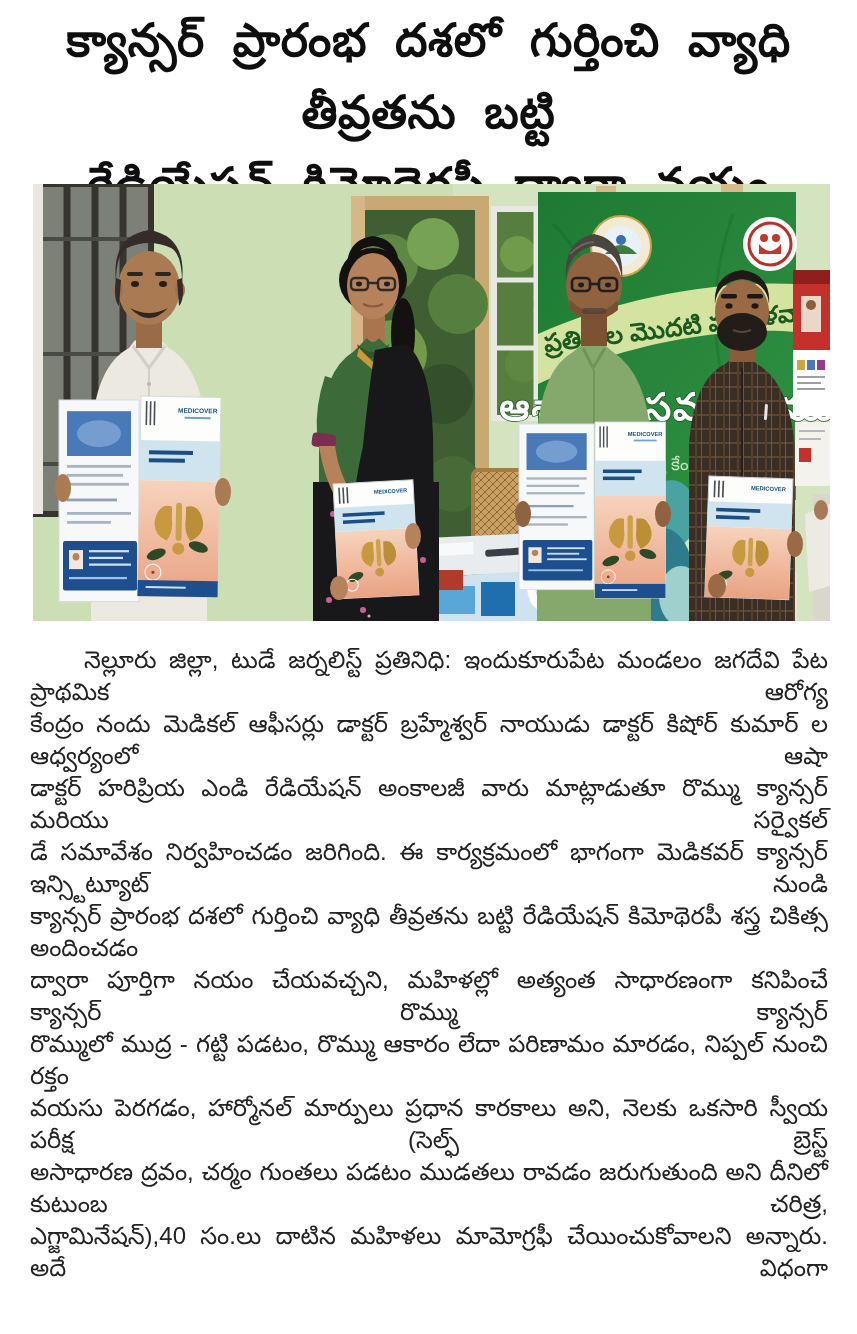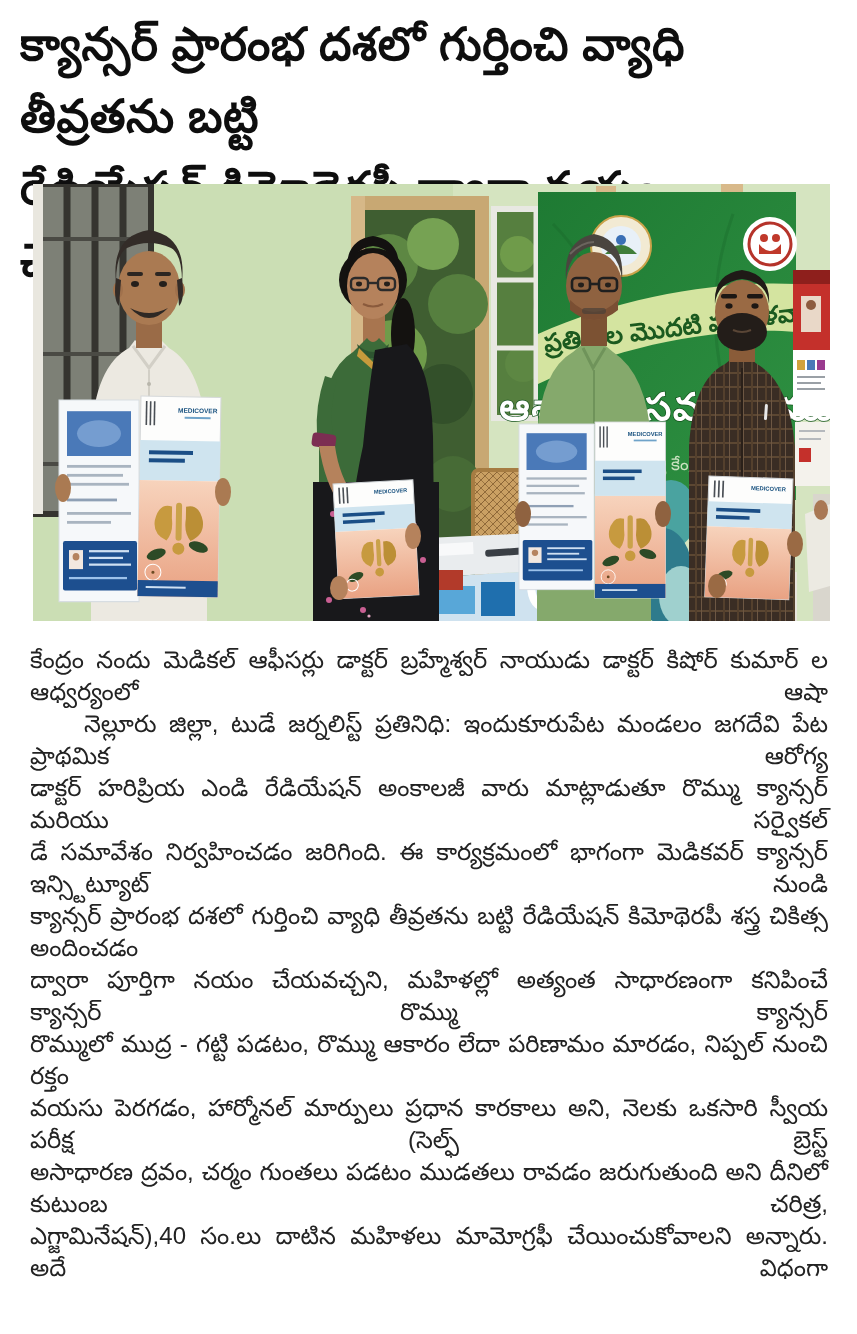--- a/index.html
+++ b/index.html
@@ -1,19 +1,19 @@
 <!DOCTYPE html>
 <html style="--headline-color: #0e0e0e; --body-color: #232323; --wall-green: #cbdeb4; --banner-green: #237d36; --band-green: #d4e4a0; --poster-red: #c4302b; --cover-blue: #cfe4ef; --cover-peach: #f3c2a6; --cover-gold: #c79a3f;"><head>
 <meta charset="utf-8">
 <style>
   html,body{margin:0;padding:0;background:#ffffff;}
   .page{position:relative;width:857px;height:1334px;margin:0 auto;background:#ffffff;overflow:hidden;
         font-family:"Liberation Sans","DejaVu Sans",sans-serif;}
-  .headline{position:absolute;top:8px;left:20px;right:20px;margin:0;
-            font-weight:800;color:var(--headline-color,#0e0e0e);}
+  .headline{position:absolute;top:8px;left:20px;right:20px;margin:0;text-align:center;
+            font-weight:800;color:var(--headline-color,#0e0e0e);font-family:Liberation Mono, monospace;}
   .headline .hl{display:block;font-size:46px;line-height:72px;letter-spacing:.5px;}
   .photo{position:absolute;left:33px;top:184px;width:797px;height:437px;margin:0;background:var(--wall-green,#cbdeb4);}
   .photo svg{display:block;width:100%;height:100%;}
   .body-text{position:absolute;left:30px;right:29px;top:644px;}
   .bline{font-size:24px;line-height:32px;color:var(--body-color,#232323);
          text-align:justify;text-align-last:justify;word-spacing:1px;}
   .bline.first{text-indent:54px;}
 </style>
 </head>
 <body>
@@ -347,22 +347,22 @@
 
       <g>
         <rect x="780" y="310" width="17" height="127" fill="#d9d6cd"></rect>
         <path d="M772,330 L797,320 L797,402 L776,408 Z" fill="#eceae2"></path>
         <ellipse cx="788" cy="326" rx="7" ry="10" fill="#a97854"></ellipse>
       </g>
     </svg>
   </figure>
 
   <div class="body-text">
+      <div class="bline first">నెల్లూరు జిల్లా, టుడే జర్నలిస్ట్ ప్రతినిధి: ఇందుకూరుపేట మండలం జగదేవి పేట ప్రాథమిక ఆరోగ్య</div>
       <div class="bline">కేంద్రం నందు మెడికల్ ఆఫీసర్లు డాక్టర్ బ్రహ్మేశ్వర్ నాయుడు డాక్టర్ కిషోర్ కుమార్ ల ఆధ్వర్యంలో ఆషా</div>
-      <div class="bline first">నెల్లూరు జిల్లా, టుడే జర్నలిస్ట్ ప్రతినిధి: ఇందుకూరుపేట మండలం జగదేవి పేట ప్రాథమిక ఆరోగ్య</div>
       <div class="bline">డాక్టర్ హరిప్రియ ఎండి రేడియేషన్ అంకాలజీ వారు మాట్లాడుతూ రొమ్ము క్యాన్సర్ మరియు సర్వైకల్</div>
       <div class="bline">డే సమావేశం నిర్వహించడం జరిగింది. ఈ కార్యక్రమంలో భాగంగా మెడికవర్ క్యాన్సర్ ఇన్స్టిట్యూట్ నుండి</div>
       <div class="bline">క్యాన్సర్ ప్రారంభ దశలో గుర్తించి వ్యాధి తీవ్రతను బట్టి రేడియేషన్ కిమోథెరపీ శస్త్ర చికిత్స అందించడం</div>
       <div class="bline">ద్వారా పూర్తిగా నయం చేయవచ్చని, మహిళల్లో అత్యంత సాధారణంగా కనిపించే క్యాన్సర్ రొమ్ము క్యాన్సర్</div>
       <div class="bline">రొమ్ములో ముద్ర - గట్టి పడటం, రొమ్ము ఆకారం లేదా పరిణామం మారడం, నిప్పల్ నుంచి రక్తం</div>
       <div class="bline">వయసు పెరగడం, హార్మోనల్ మార్పులు ప్రధాన కారకాలు అని, నెలకు ఒకసారి స్వీయ పరీక్ష (సెల్ఫ్ బ్రెస్ట్</div>
       <div class="bline">అసాధారణ ద్రవం, చర్మం గుంతలు పడటం ముడతలు రావడం జరుగుతుంది అని దీనిలో కుటుంబ చరిత్ర,</div>
       <div class="bline">ఎగ్జామినేషన్),40 సం.లు దాటిన మహిళలు మామోగ్రఫీ చేయించుకోవాలని అన్నారు. అదే విధంగా</div>
     </div>
 

